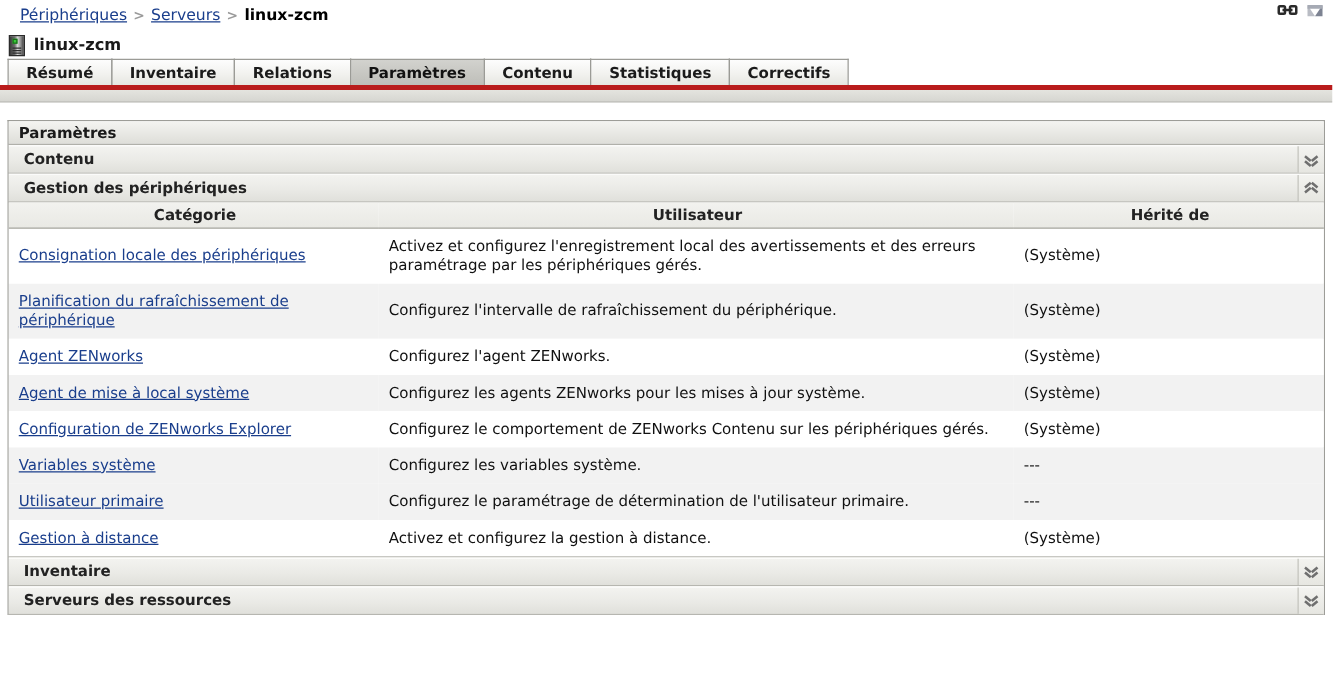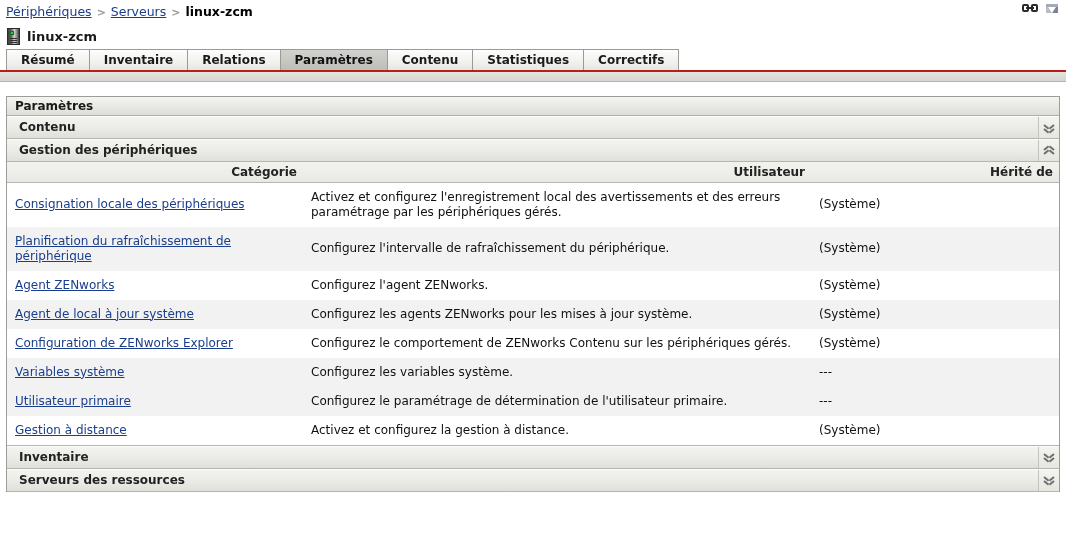--- a/index.html
+++ b/index.html
@@ -13,21 +13,21 @@
     font-family: "DejaVu Sans", "Liberation Sans", sans-serif;
     font-size: 12px;
     color: #000000;
     overflow: hidden;
   }
 
   
   #breadcrumb-bar {
     position: relative;
     height: 20px;
-    padding: 4px 0 0 6px;
+    padding: 4px 0 0 16px;
     box-sizing: border-box;
   }
   .crumb-link {
     color: #1a3e8c;
     text-decoration: underline;
     font-size: 12.5px;
     cursor: pointer;
   }
   .crumb-sep {
     color: #9a9a9a;
@@ -133,21 +133,21 @@
   }
 
   
   #tabs-strip {
     position: relative;
     height: 22px;
     margin-top: 2px;
     display: flex;
     align-items: flex-end;
     padding-left: 6px;
-    border-bottom: 2px solid #b91c1c;
+    border-bottom: 4px solid #b91c1c;
     box-sizing: border-box;
   }
   .tab {
     height: 21px;
     line-height: 21px;
     padding: 0 14px;
     font-size: 12px;
     font-weight: bold;
     color: #1b1b1b;
     background: linear-gradient(to bottom, #fdfdfd 0%, #f2f2ef 55%, #e6e6e1 100%);
@@ -237,21 +237,21 @@
   .chev.up i:nth-child(1) { top: 1px; }
   .chev.up i:nth-child(2) { top: 5px; }
 
   
   table.settings-table {
     width: 100%;
     border-collapse: collapse;
     table-layout: fixed;
   }
   table.settings-table th {
-    text-align: right;
+    text-align: center;
     font-size: 12px;
     font-weight: bold;
     color: #222;
     background: linear-gradient(to bottom, #f2f2ef 0%, #e9e9e4 100%);
     border-bottom: 1px solid #b6b6b0;
     height: 20px;
     padding: 0 6px 0 8px;
     box-sizing: border-box;
   }
   table.settings-table td {
@@ -359,21 +359,21 @@
           <td class="cat-cell"><a>Planification du rafraîchissement de périphérique</a></td>
           <td>Configurez l'intervalle de rafraîchissement du périphérique.</td>
           <td>(Système)</td>
         </tr>
         <tr class="row-even">
           <td class="cat-cell"><a>Agent ZENworks</a></td>
           <td>Configurez l'agent ZENworks.</td>
           <td>(Système)</td>
         </tr>
         <tr class="row-odd">
-          <td class="cat-cell"><a>Agent de local à jour système</a></td>
+          <td class="cat-cell"><a>Agent de mise à local système</a></td>
           <td>Configurez les agents ZENworks pour les mises à jour système.</td>
           <td>(Système)</td>
         </tr>
         <tr class="row-even">
           <td class="cat-cell"><a>Configuration de ZENworks Explorer</a></td>
           <td>Configurez le comportement de ZENworks Contenu sur les périphériques gérés.</td>
           <td>(Système)</td>
         </tr>
         <tr class="row-odd">
           <td class="cat-cell"><a>Variables système</a></td>

